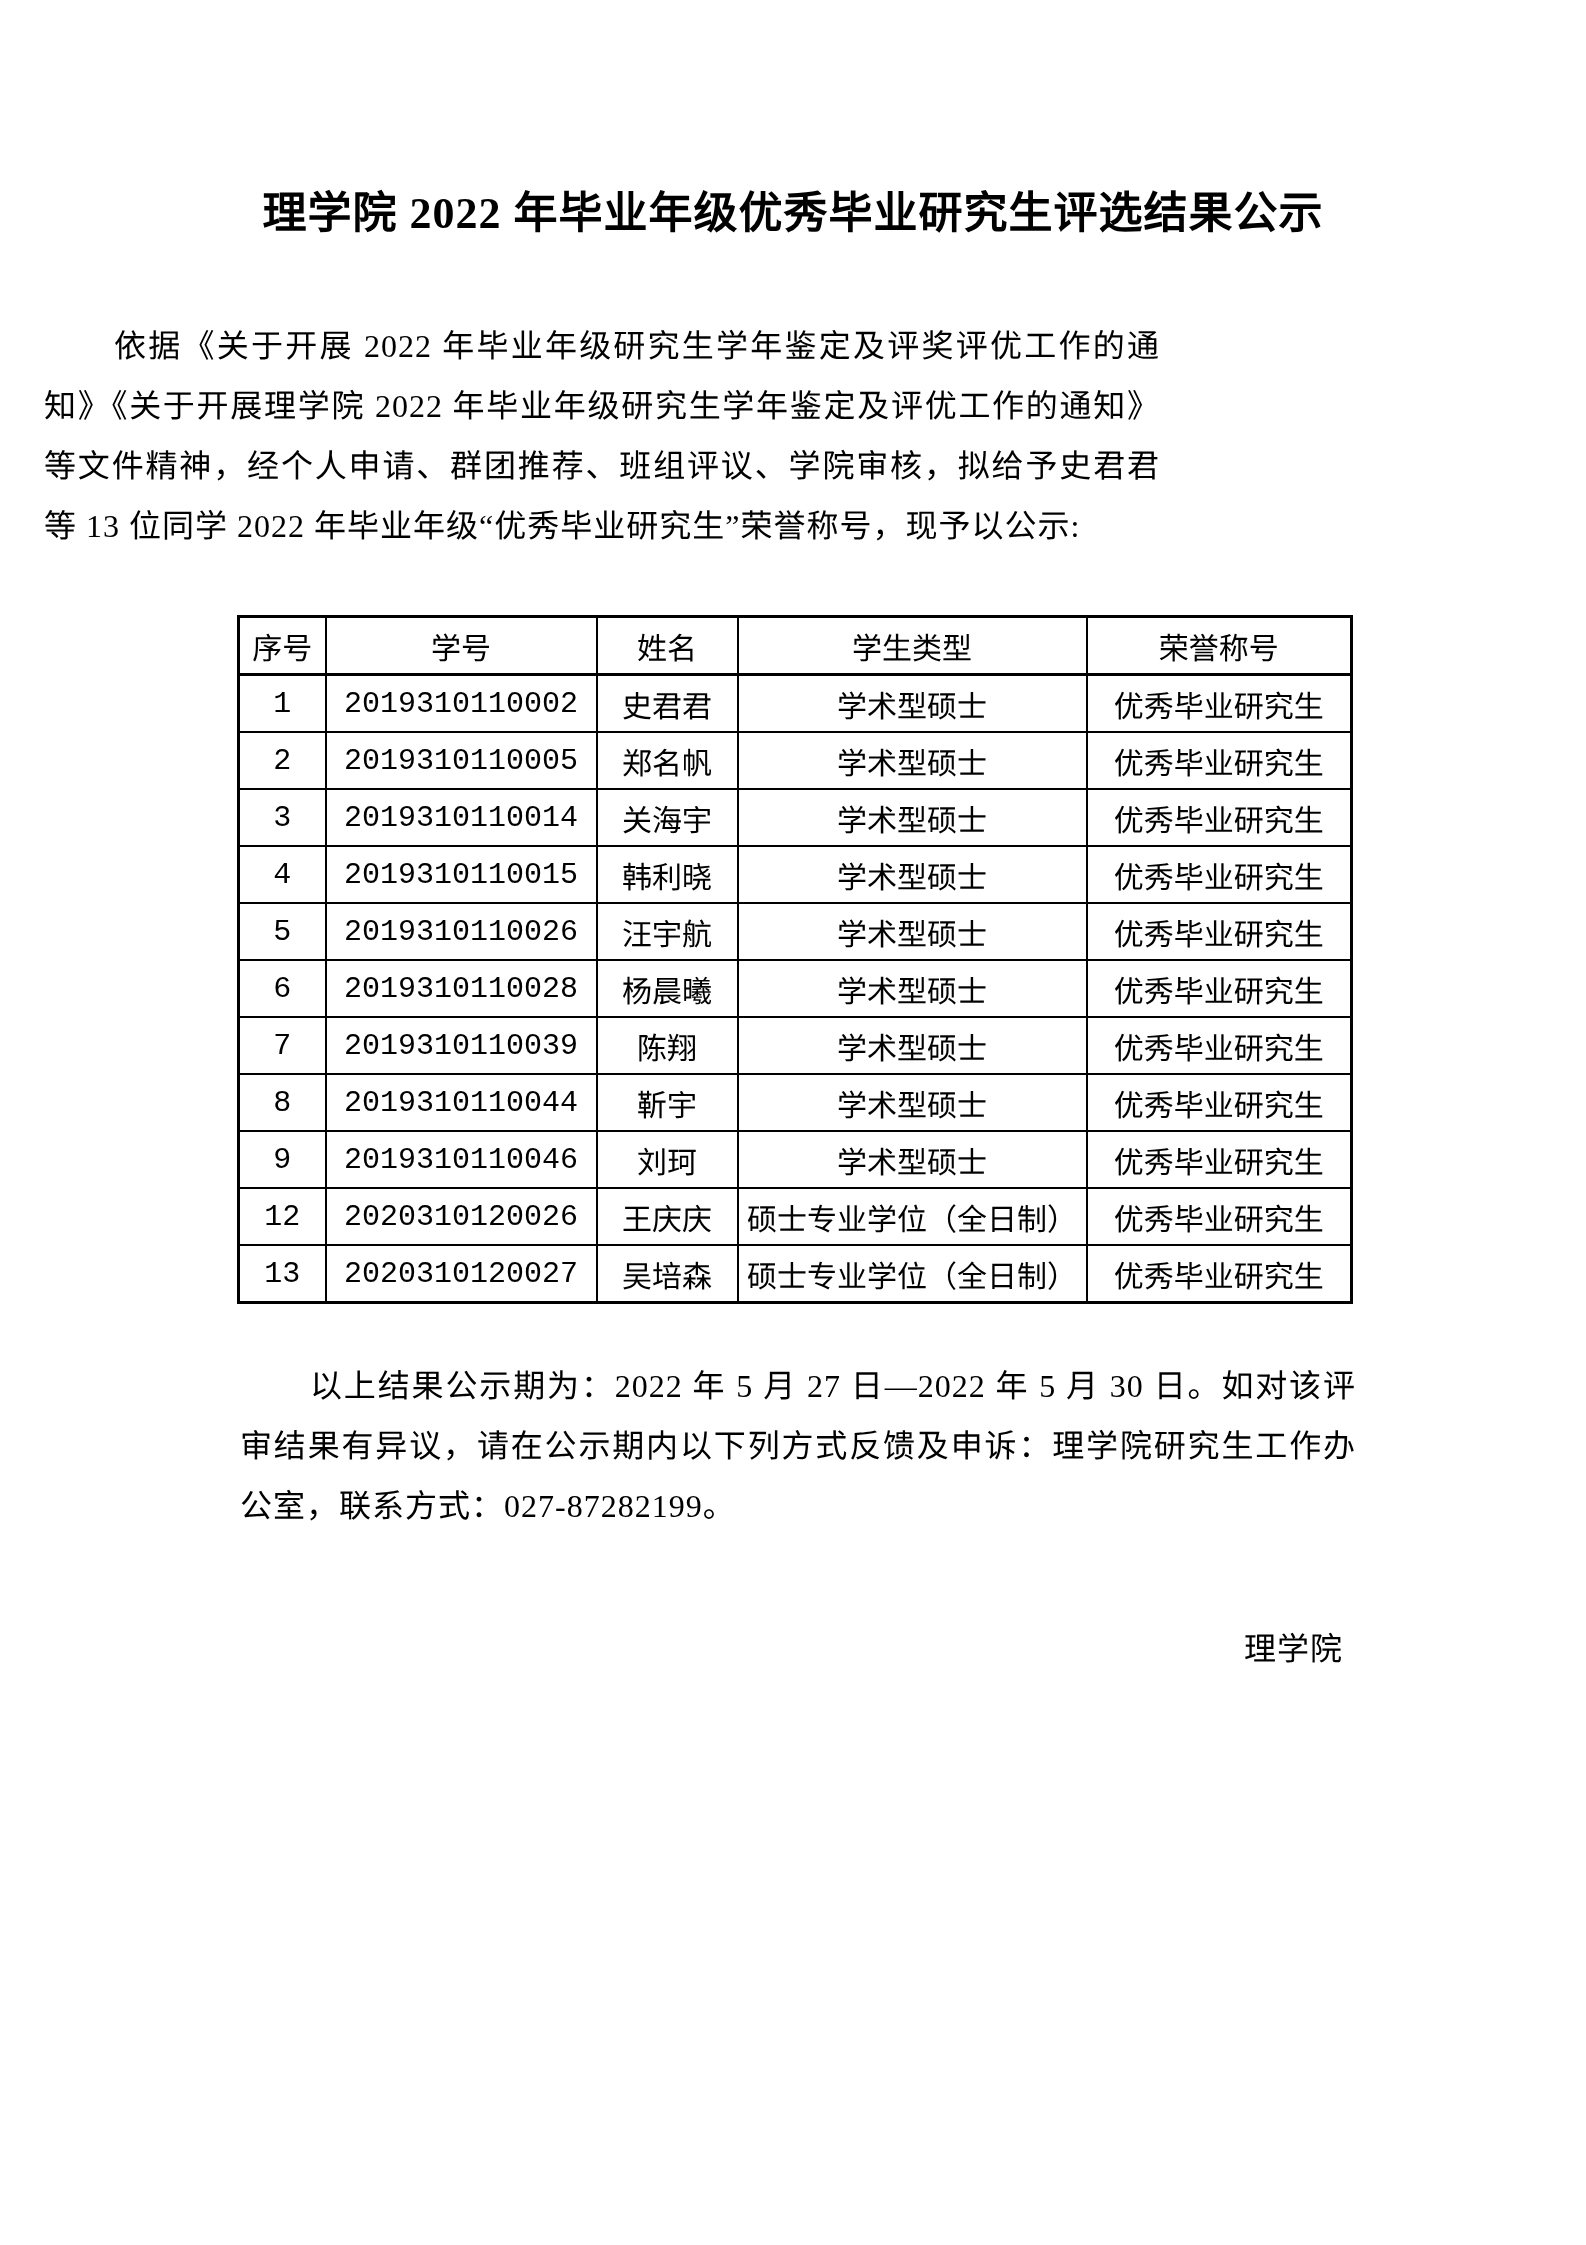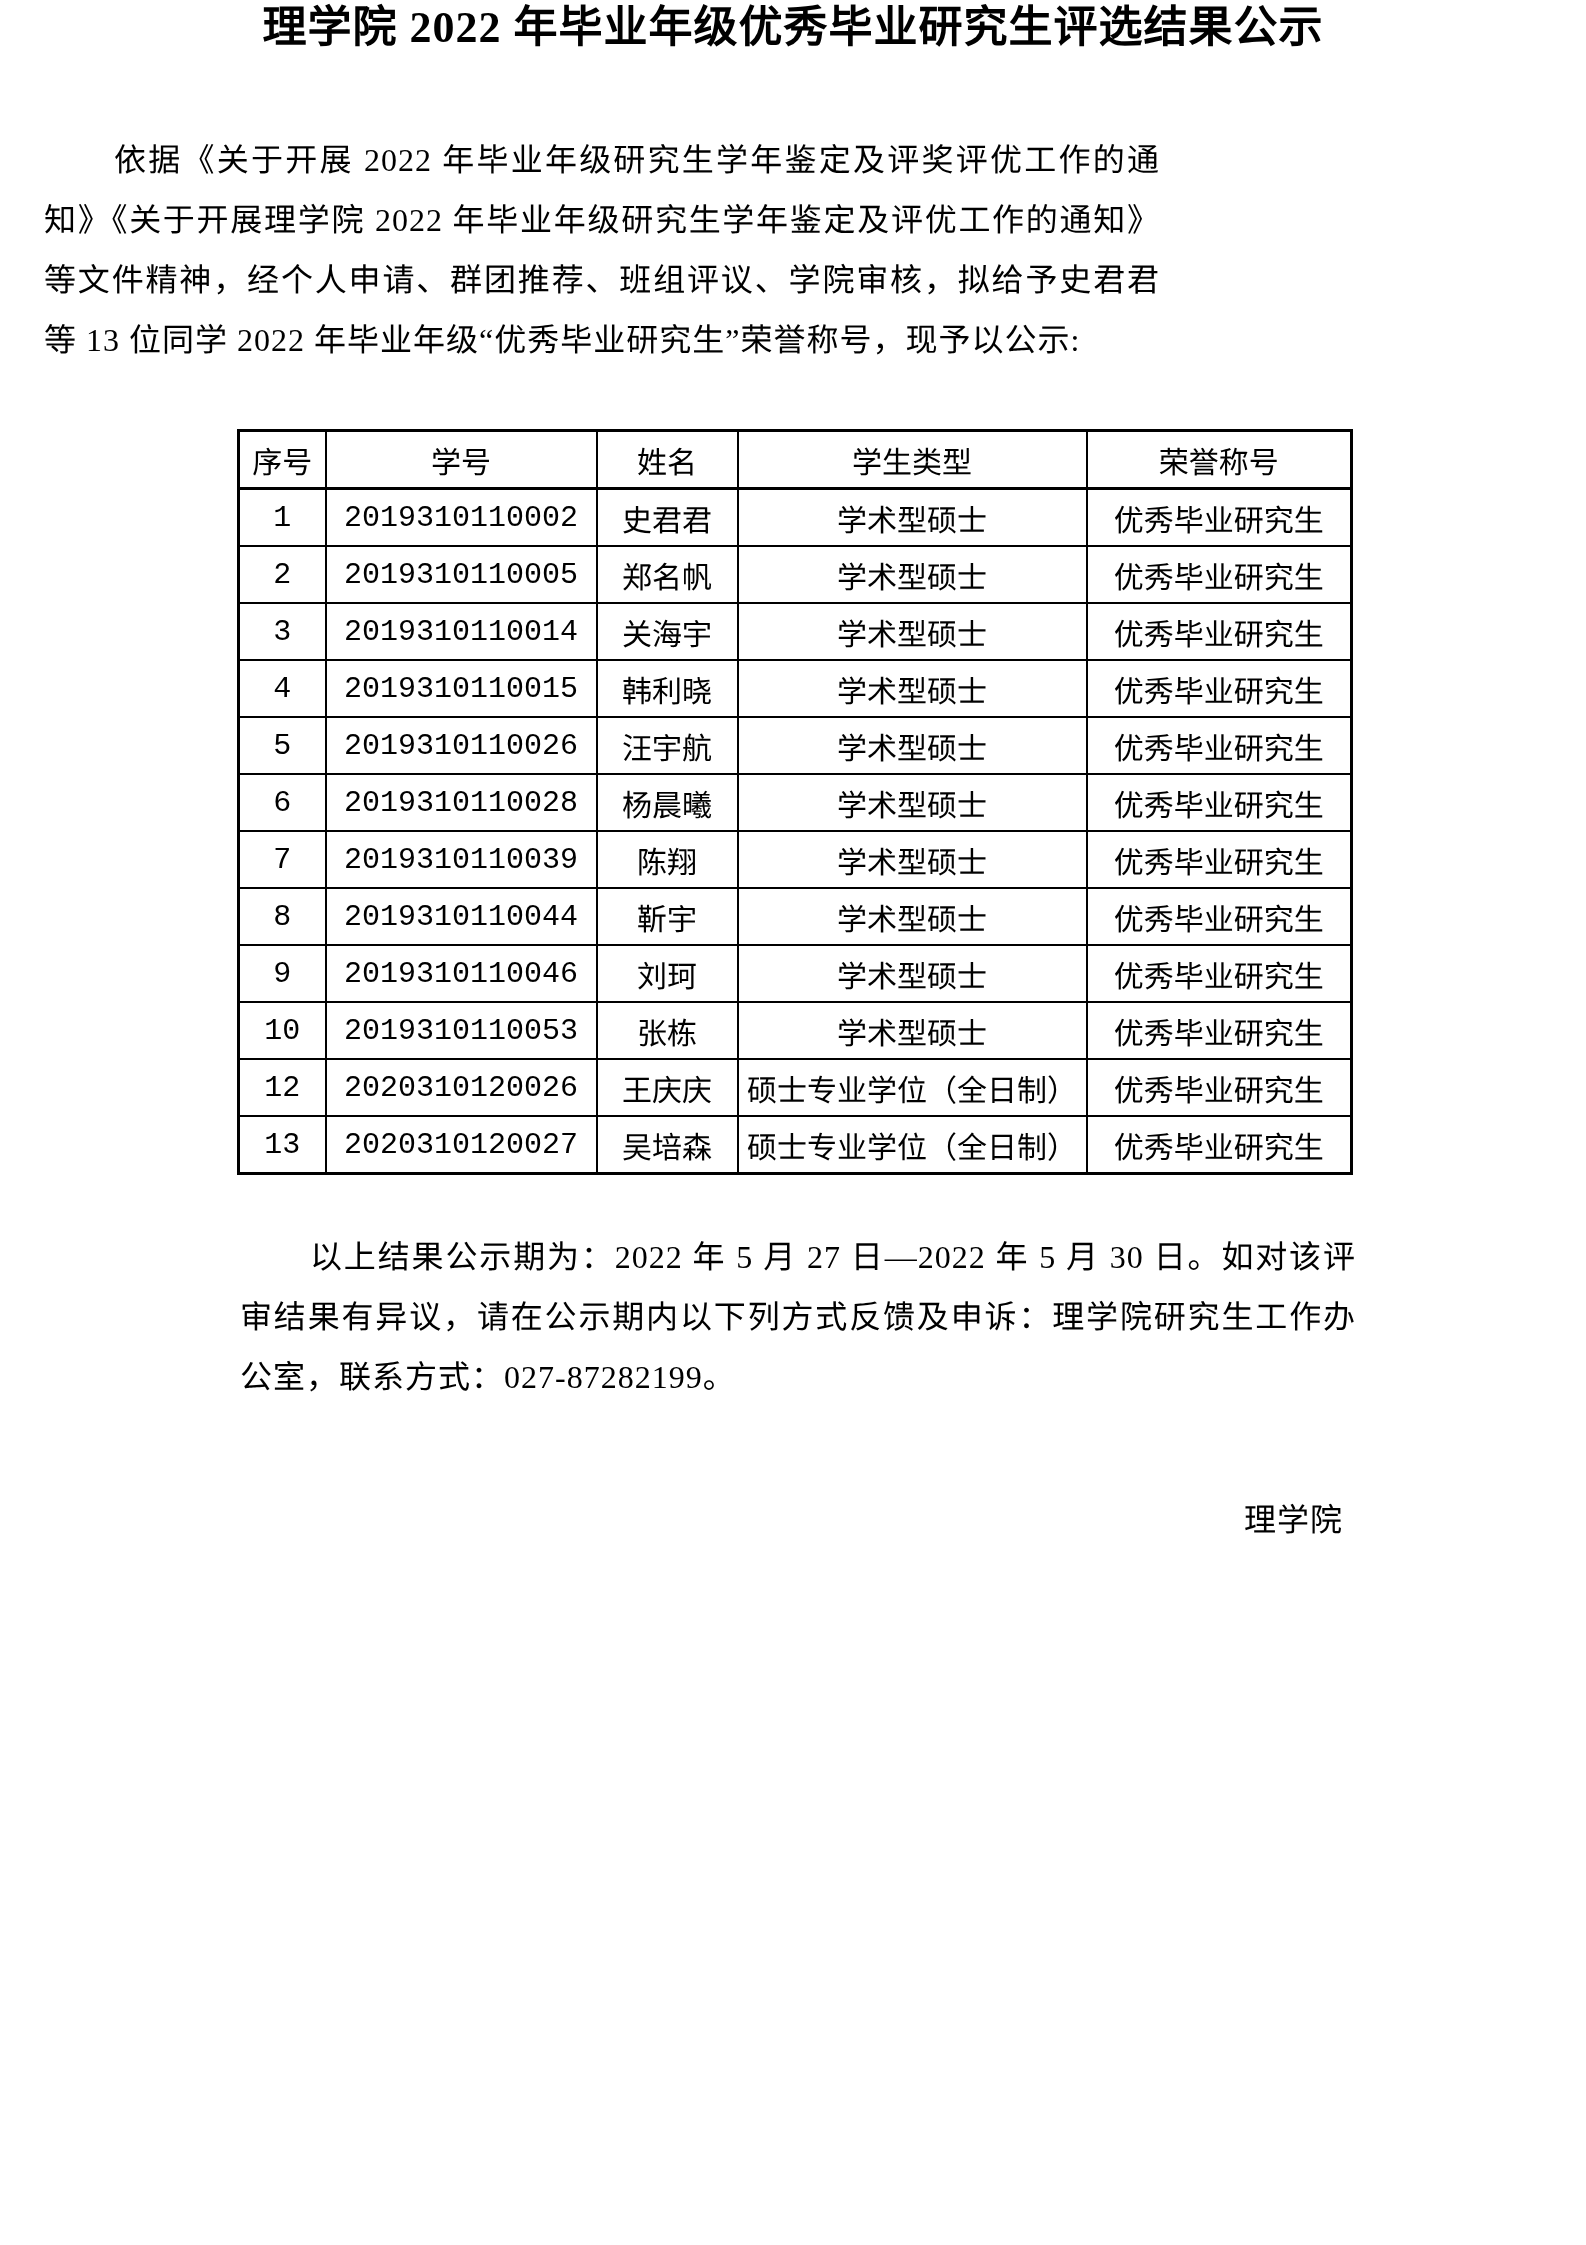--- a/index.html
+++ b/index.html
@@ -7,20 +7,21 @@
     padding: 0;
     background: #ffffff;
   }
   .page {
     position: relative;
     width: 1586px;
     height: 2245px;
     margin: 0 auto;
     background: #ffffff;
     box-sizing: border-box;
+    padding-top: 186px;
     overflow: hidden;
     font-family: "Liberation Serif", "DejaVu Serif", serif;
     color: #000000;
   }
   .doc-title {
     margin: 0;
     text-align: center;
     font-size: 44px;
     line-height: 56px;
     font-weight: bold;
@@ -174,27 +175,20 @@
         </tr>
 
         <tr>
           <td>9</td>
           <td>2019310110046</td>
           <td>刘珂</td>
           <td>学术型硕士</td>
           <td>优秀毕业研究生</td>
         </tr>
 
-        <tr>
-          <td>10</td>
-          <td>2019310110053</td>
-          <td>张栋</td>
-          <td>学术型硕士</td>
-          <td>优秀毕业研究生</td>
-        </tr>
 
 
         <tr>
           <td>12</td>
           <td>2020310120026</td>
           <td>王庆庆</td>
           <td>硕士专业学位（全日制）</td>
           <td>优秀毕业研究生</td>
         </tr>
 

